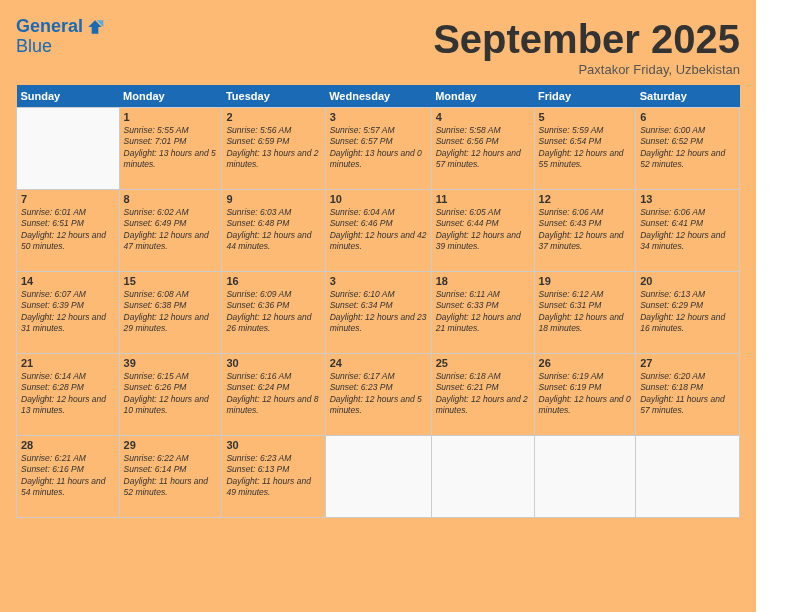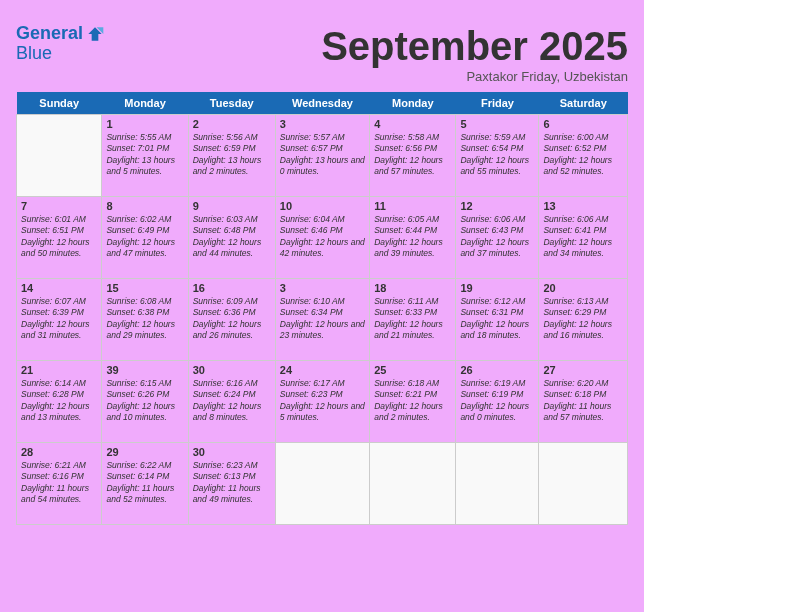--- a/index.html
+++ b/index.html
@@ -4,24 +4,24 @@
   <style>
     * { margin: 0; padding: 0; box-sizing: border-box; }
     body {
       font-family: Arial, sans-serif;
       background: #fff;
       width: 792px;
       height: 612px;
       overflow: hidden;
     }
     .page {
-      width: 644px;
+      width: 756px;
       height: 612px;
-      padding: 24px 16px;
-      background: #f0abfc;
+      padding: 17px 16px;
+      background: #fdba74;
     }
     .header {
       display: flex;
       justify-content: space-between;
       align-items: flex-start;
       margin-bottom: 8px;
     }
     .logo {
       display: flex;
       align-items: center;
@@ -54,21 +54,21 @@
     }
     table {
       width: 100%;
       border-collapse: collapse;
       font-size: 9.5px;
     }
     thead tr th {
       background: #1a6ab5;
       color: #fff;
       padding: 5px 4px;
-      text-align: center;
+      text-align: left;
       font-size: 11px;
       font-weight: bold;
     }
     tbody tr td {
       border: 1px solid #ccc;
       vertical-align: top;
       padding: 3px 4px;
       height: 82px;
       width: 113px;
     }

